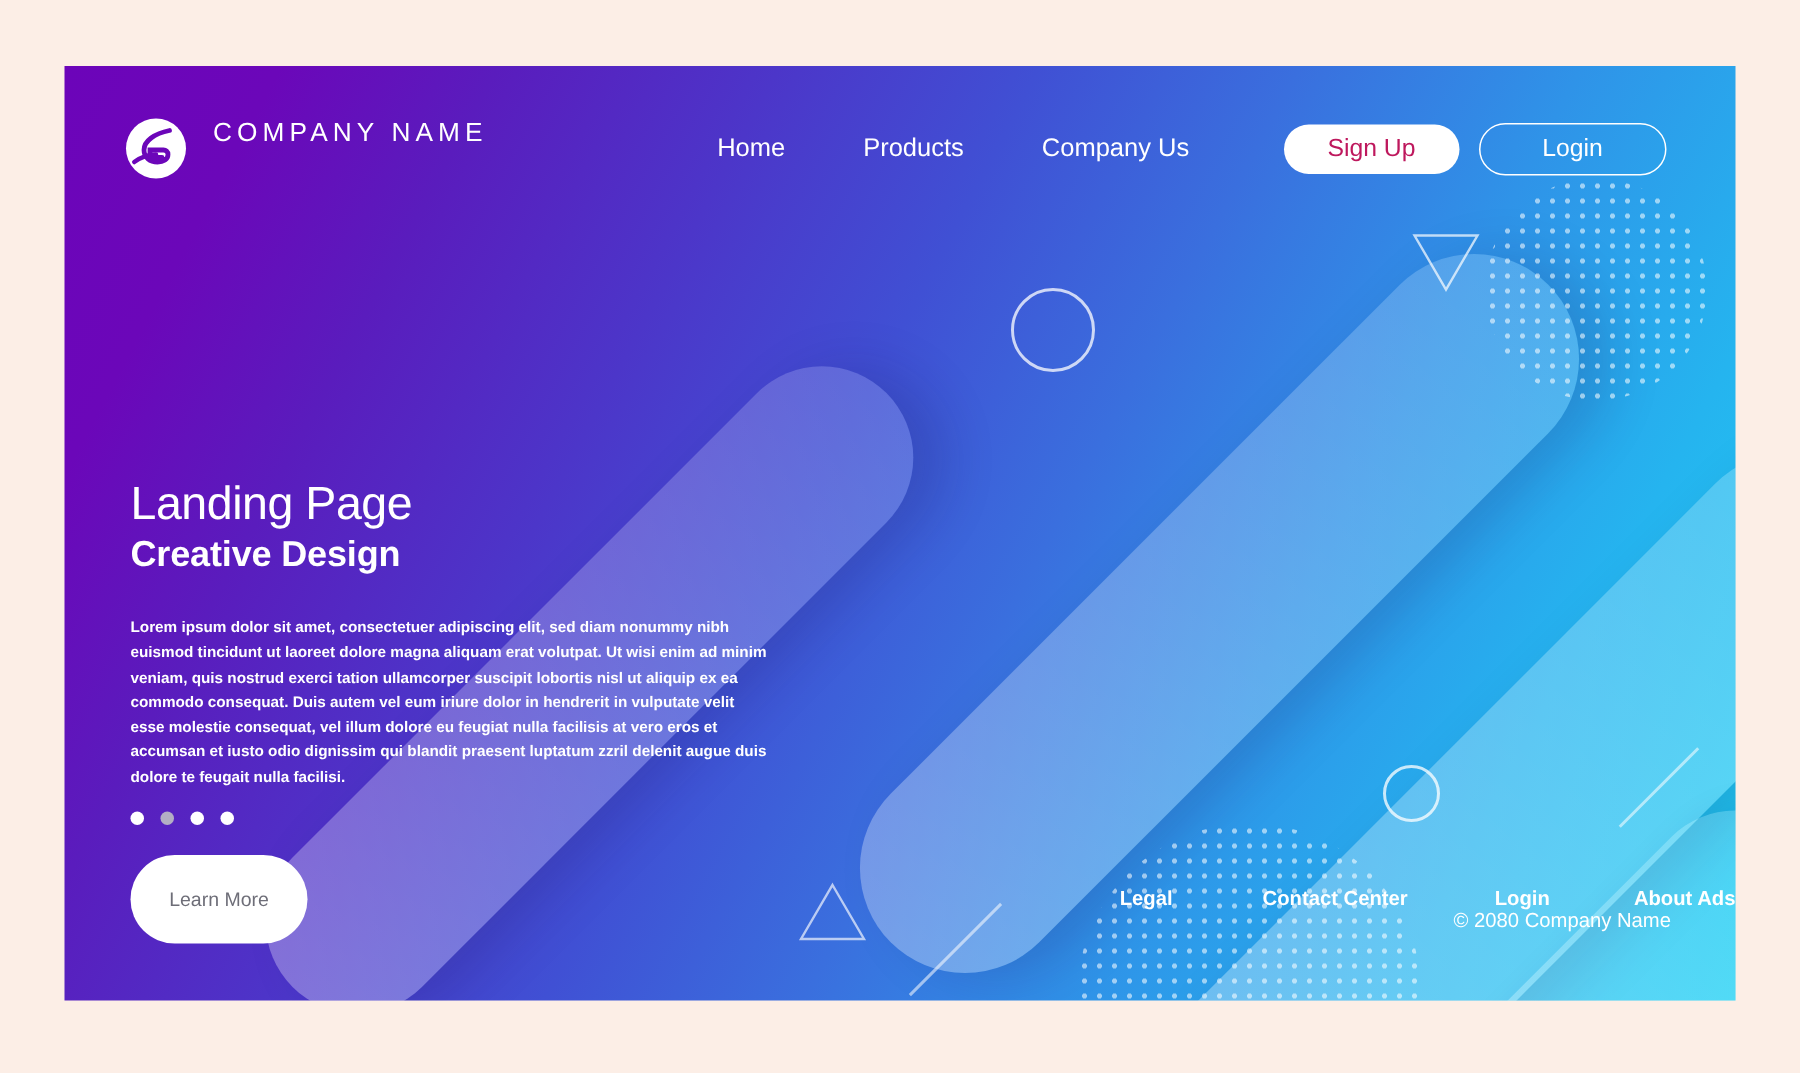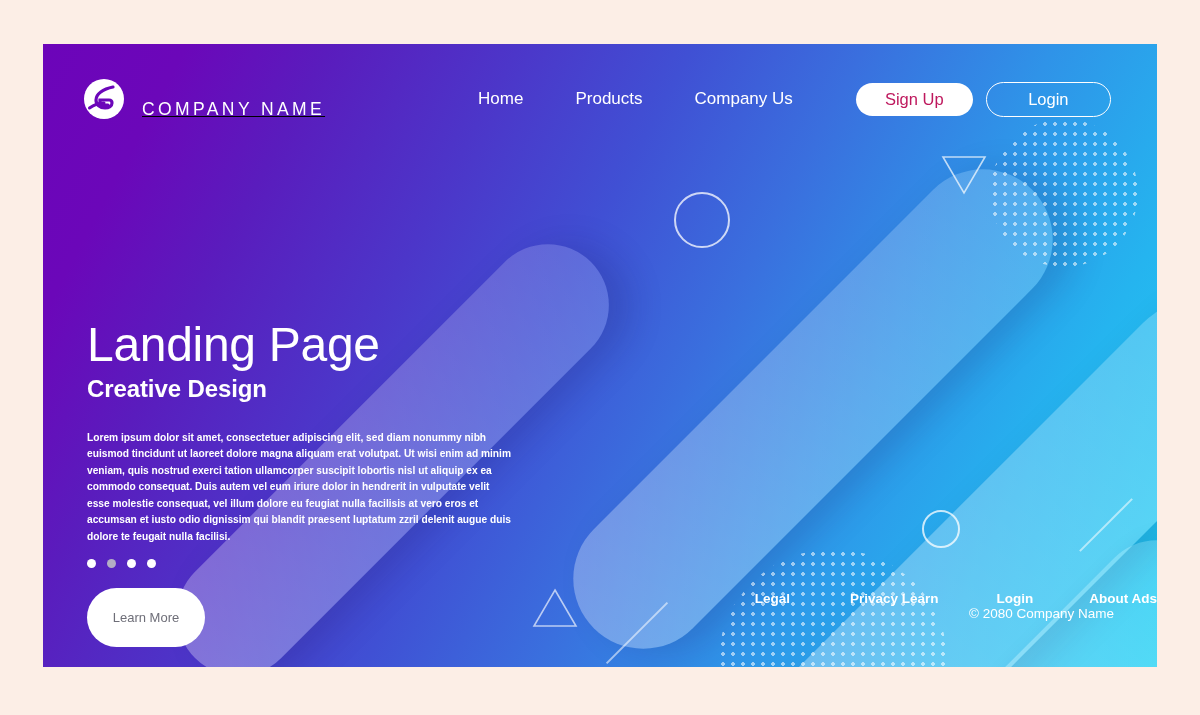--- a/index.html
+++ b/index.html
@@ -143,24 +143,23 @@
     left: 0;
     top: 0;
     width: 100%;
     height: 110px;
     display: flex;
     align-items: center;
     z-index: 6;
   }
   .brand {
     display: flex;
-    align-items: flex-end;
+    align-items: flex-start;
     margin-left: 40px;
     gap: 17px;
-    text-decoration: underline;
   }
   .logo-mark {
     width: 42px;
     height: 42px;
     flex: 0 0 42px;
   }
   .logo-mark svg { display: block; }
   .brand-name {
     color: #ffffff;
     font-size: 17.5px;
@@ -217,21 +216,21 @@
   
   .hero-content {
     position: absolute;
     left: 44px;
     top: 275px;
     width: 470px;
     z-index: 6;
   }
   .hero-title {
     color: #ffffff;
-    font-size: 48px;
+    font-size: 31px;
     font-weight: 300;
     line-height: 1.08;
     margin: 0;
     letter-spacing: -0.3px;
   }
   .hero-subtitle {
     color: #ffffff;
     font-size: 24px;
     font-weight: 600;
     margin: 4px 0 0 0;
@@ -387,21 +386,21 @@
         <span class="dot"></span>
         <span class="dot"></span>
       </div>
 
       <button class="btn-learn">Learn More</button>
     </div>
 
     <div class="hero-footer">
       <div class="footer-links">
         <a class="footer-link fl-0">Legal</a>
-        <a class="footer-link fl-1">Privacy Learn</a>
+        <a class="footer-link fl-1">Contact Center</a>
         <a class="footer-link fl-2">Login</a>
         <a class="footer-link">About Ads</a>
       </div>
       <div class="copyright">© 2080 Company Name</div>
     </div>
 
   </div>
 </div>
 
 </body></html>

